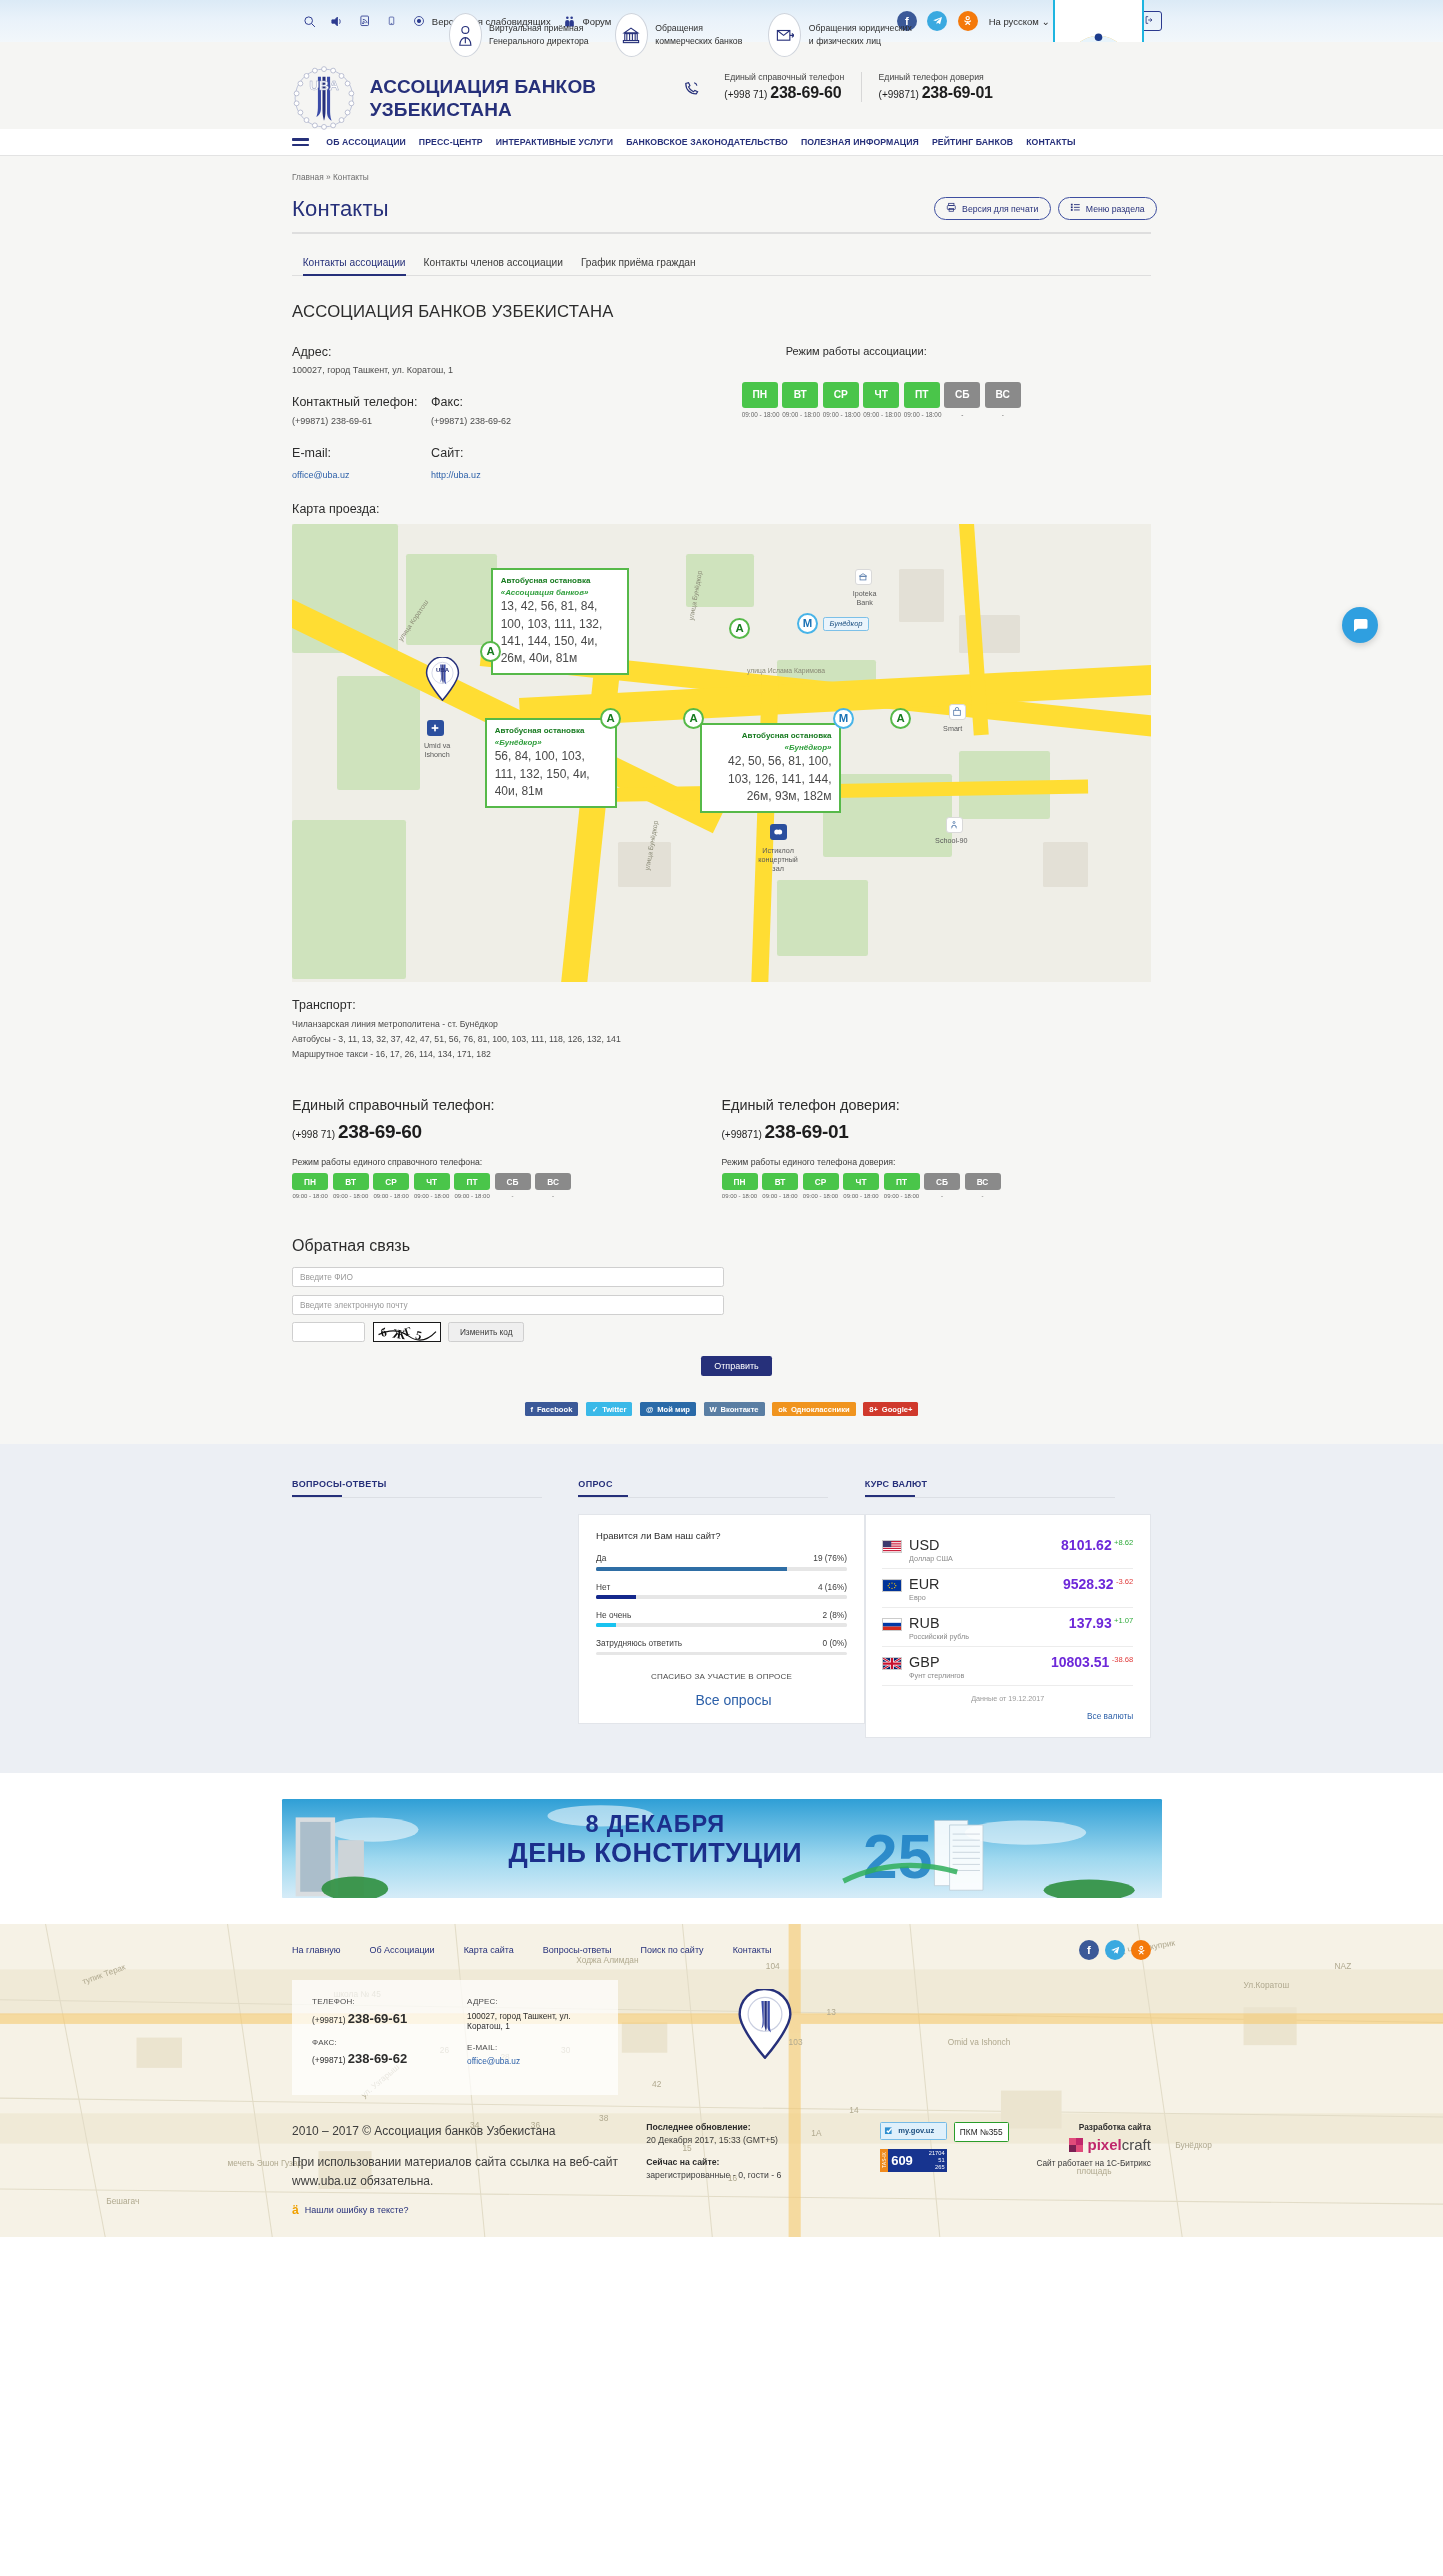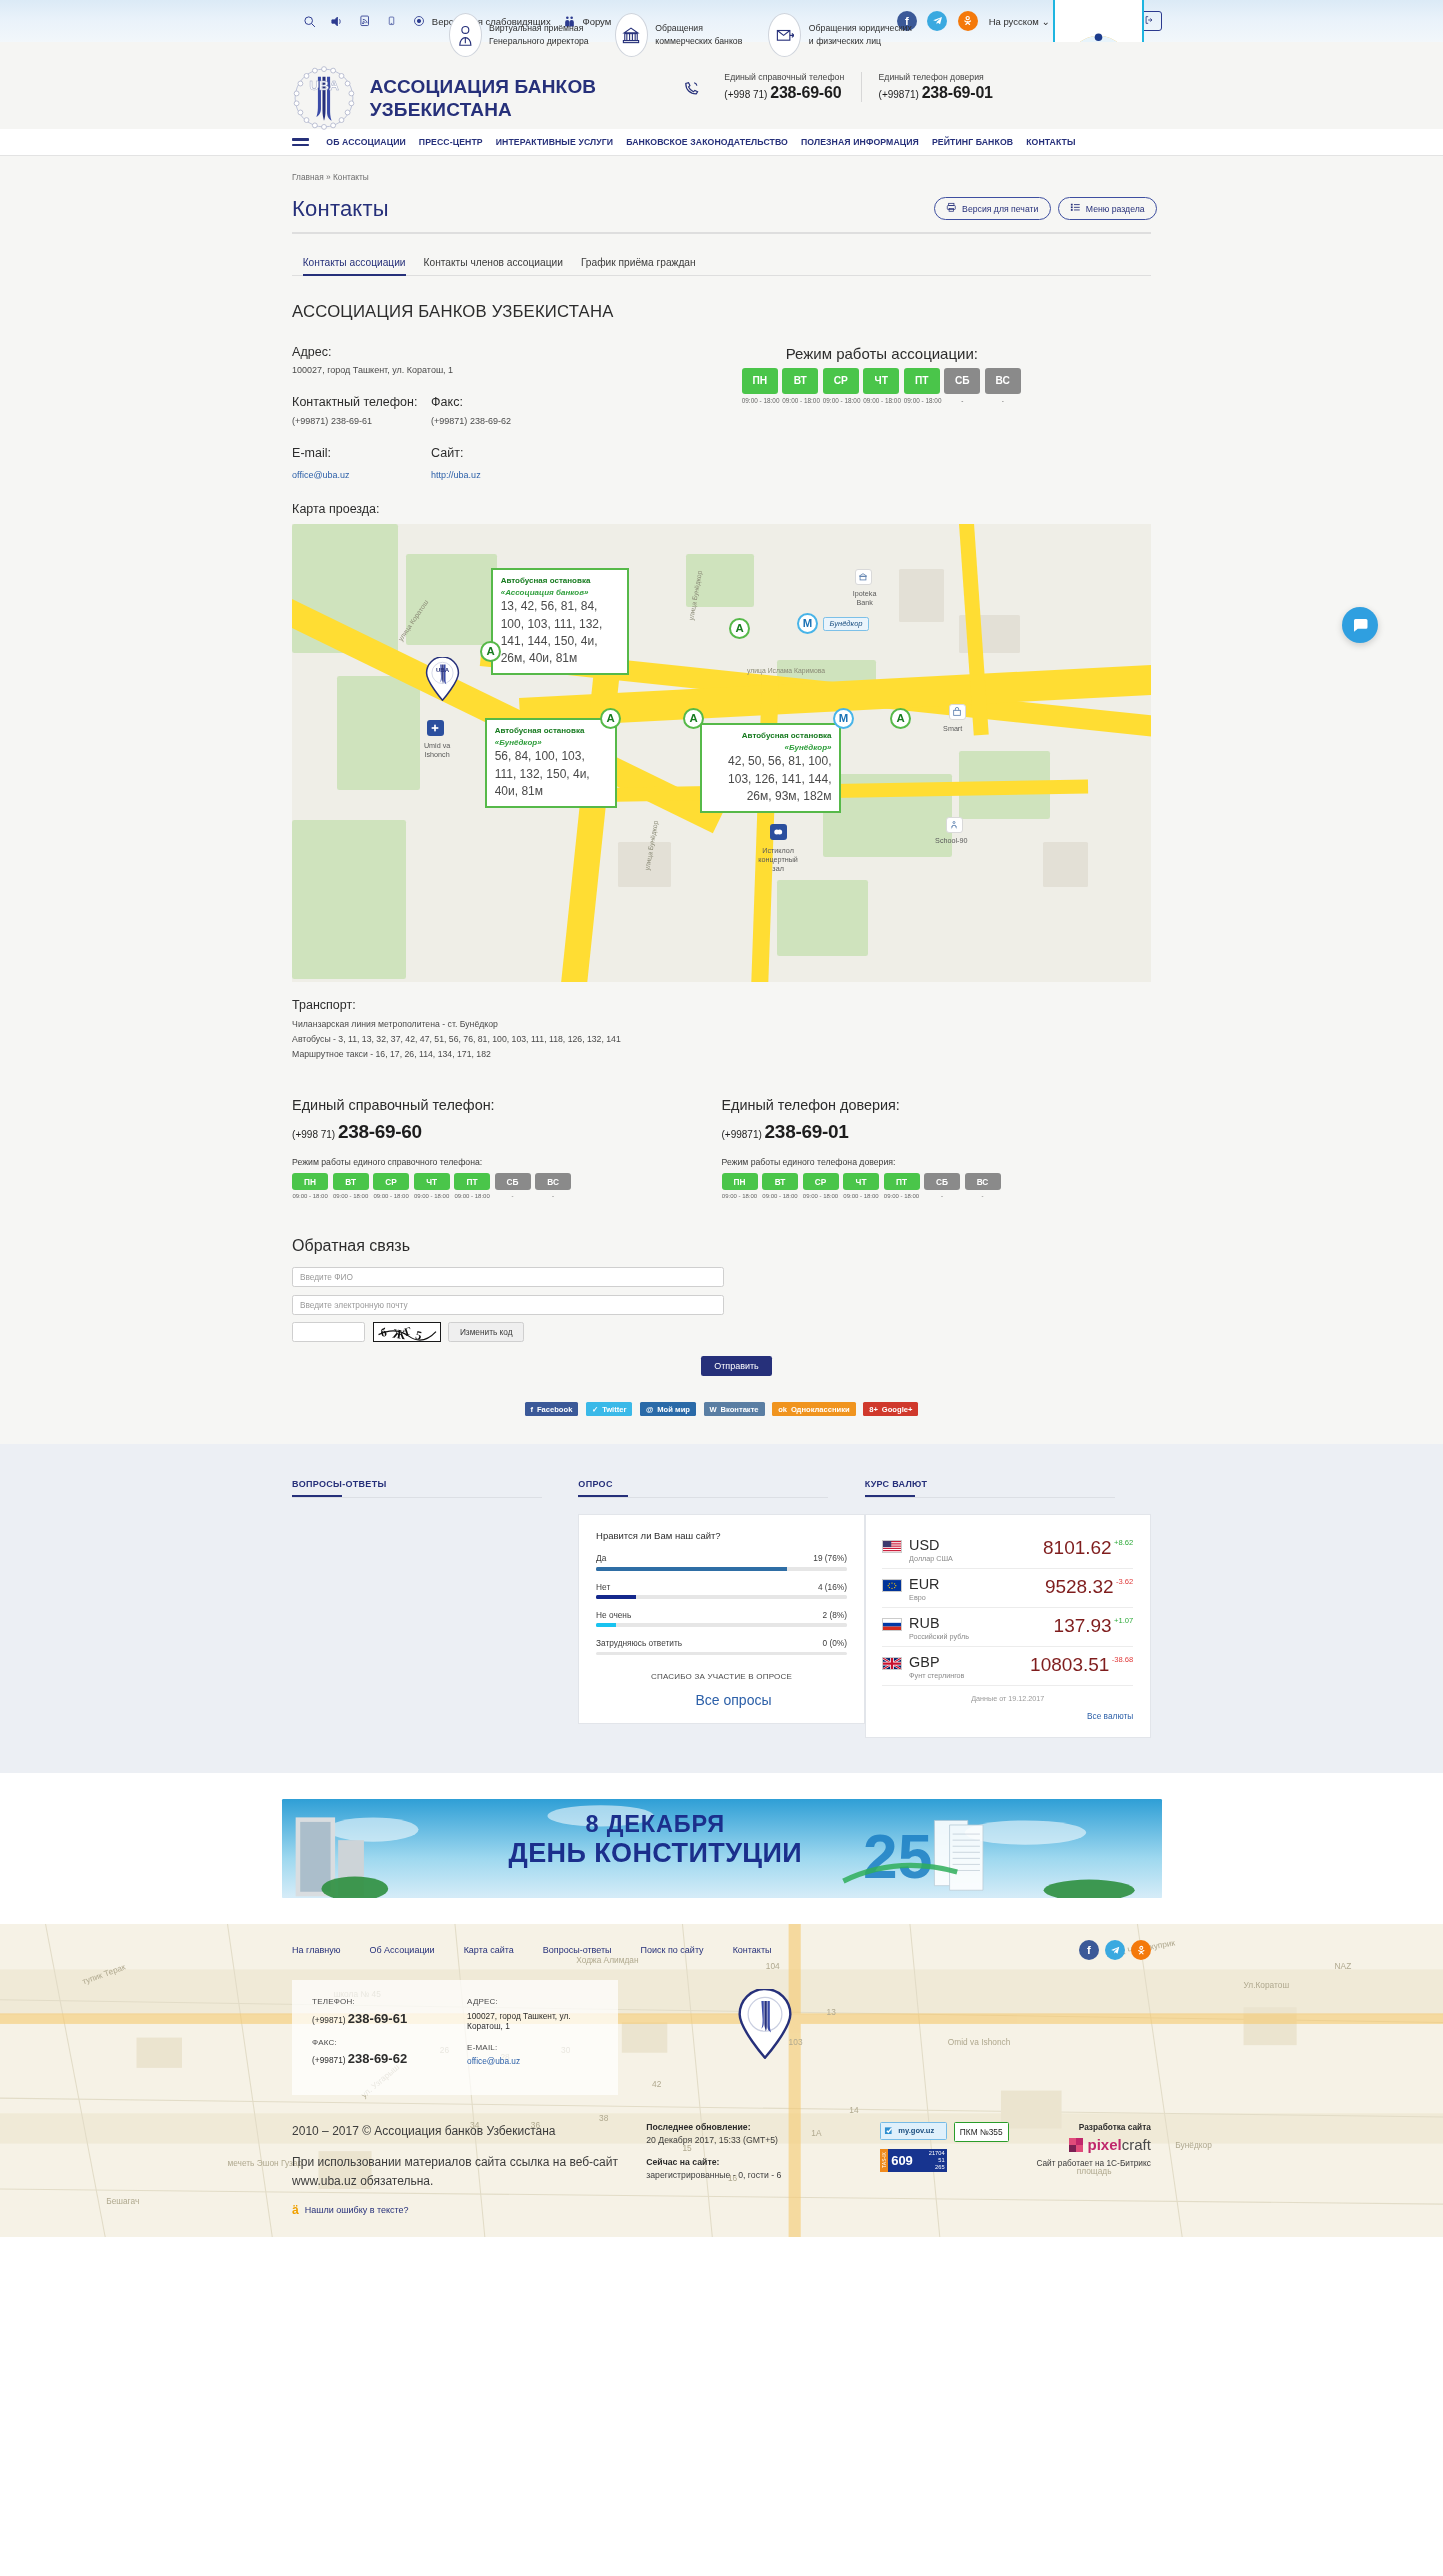--- a/index.html
+++ b/index.html
@@ -140,21 +140,21 @@
   .col-left { width:455px; }
   .col-right { width:414px; }
 
   .lbl { font-size:12.5px; color:#2c2c2c; margin-bottom:6.8px; }
   .val { font-size:9px; color:#4a4a4a; }
   .val-a { font-size:9px; color:#2b5fa8; text-decoration:none; }
   .pair { display:flex; }
   .pair > div { width:139px; }
   .block-gap { height:20px; }
 
-  .sched-title { font-size:15px; color:#2c2c2c; margin-bottom:6px;padding-left:44px;}
+  .sched-title { font-size:11px; color:#2c2c2c; margin-bottom:25px;padding-left:44px;}
   .days { display:flex; gap:4.5px; }
   .day { width:36px; }
   .day-box {
     height:26px; border-radius:3px; display:flex; align-items:center; justify-content:center;
     color:#fff; font-size:10.2px; font-weight:bold;
   }
   .day-box.on { background:#4ac54a; }
   .day-box.off { background:#8a8a8a; }
   .day-time { font-size:6.4px; color:#666; text-align:center; margin-top:3.8px; white-space:nowrap; }
 
@@ -260,21 +260,21 @@
   .poll-fill { height:3.8px; }
   .poll-thanks { text-align:center; font-size:8px; color:#4a4a4a; letter-spacing:0.2px; margin-top:16.7px;}
   .poll-all { text-align:center; margin-top:10.6px;}
   .poll-all a { font-size:14px; color:#2b5fa8; text-decoration:none;margin-left:24px;}
 
   .cur-row { display:flex; align-items:flex-start; padding:6.8px 0 5.3px 0; border-bottom:0.8px solid #ececec;}
   .flag { width:20px;height:13px;border:0.8px solid #ccc; margin-right:6.8px; margin-top:3px; position:relative; overflow:hidden;}
   .cur-code { font-size:14.4px; color:#2c2c2c;}
   .cur-name { font-size:7.2px; color:#8a8a8a; margin-top:0.8px;}
   .cur-right { margin-left:auto; display:flex; align-items:flex-start;}
-  .cur-val { font-size:19px; color:#7f1d1d;}
+  .cur-val { font-size:14px; color:#6d28d9;font-weight:bold;}
   .cur-delta { font-size:7.6px; margin-left:2.3px; margin-top:0.8px;}
   .up{color:#2eaa3a;} .down{color:#e03b3b;}
   .cur-date { text-align:center; font-size:7.2px; color:#9a9a9a; padding:8.3px 0 4.5px 0;}
   .cur-all { text-align:right; }
   .cur-all a { font-size:8.3px; color:#2b5fa8; text-decoration:none;}
 
   
   .banner-wrap { background:#fff; padding:26px 0 26px 0;}
   .banner {
     width:880px; margin:0 auto; height:99px; position:relative; overflow:hidden;

